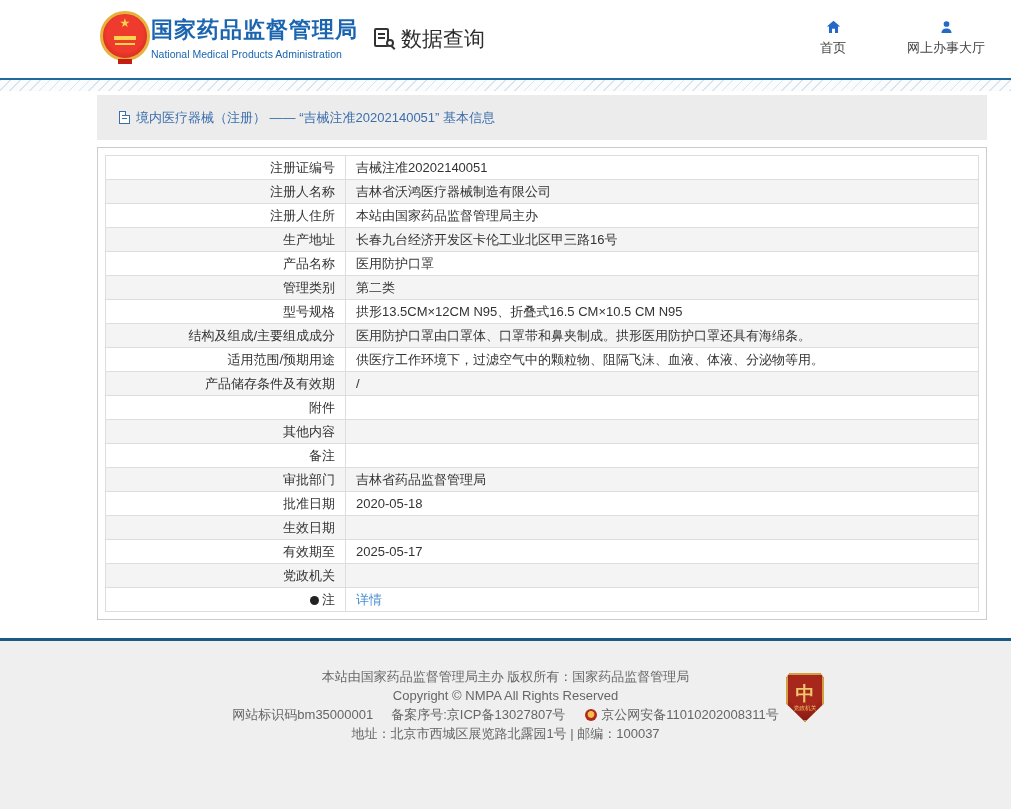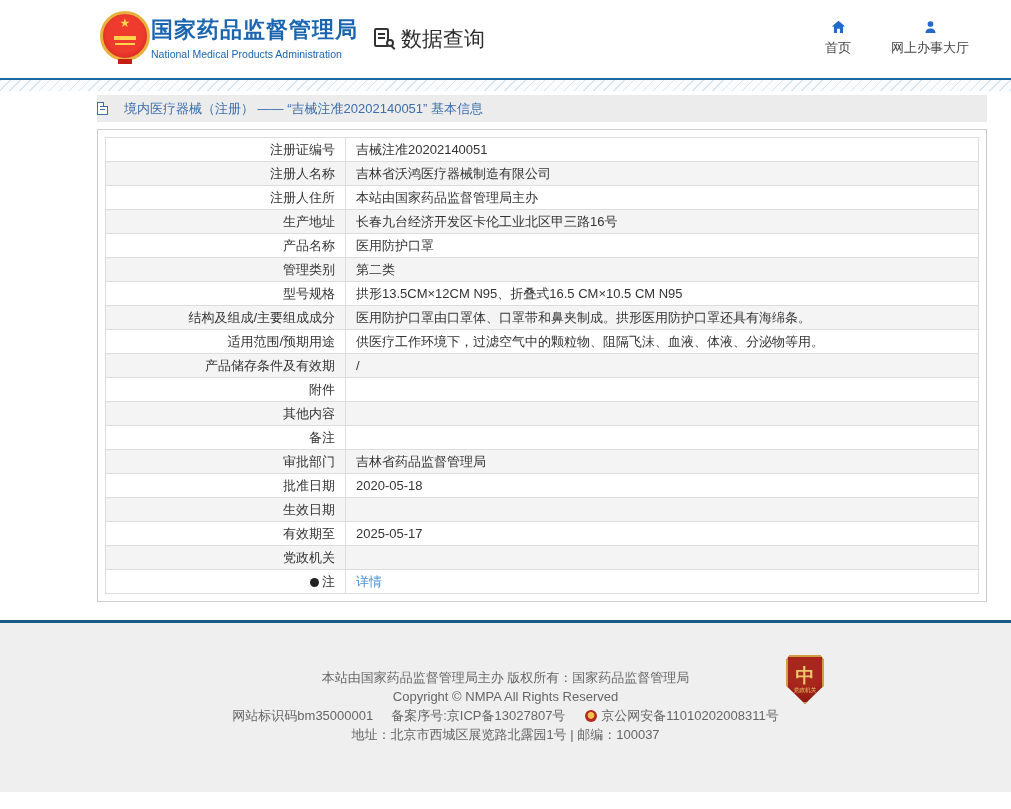--- a/index.html
+++ b/index.html
@@ -20,48 +20,48 @@
   .org-cn { font-size:22px; font-weight:bold; color:#1b65b0; letter-spacing:1px; white-space:nowrap; }
   .org-en { font-size:10.5px; color:#1b65b0; margin-top:3px; white-space:nowrap; }
 
   .dataquery { position:absolute; left:374px; top:25px; display:flex; align-items:center; gap:7px; font-size:21px; color:#2b2b2b; cursor:pointer; }
   .dq-icon { position:relative; width:20px; height:23px; flex:none; }
   .dq-doc { position:absolute; left:0; top:0; width:15px; height:19px; border:2px solid #333; border-radius:2px; }
   .dq-doc::before { content:""; position:absolute; left:2px; top:3px; width:7px; height:2px; background:#333; box-shadow:0 4px 0 #333; }
   .dq-lens { position:absolute; right:0; bottom:4px; width:8px; height:8px; border:2px solid #333; border-radius:50%; background:#fff; }
   .dq-handle { position:absolute; right:0; bottom:1px; width:2px; height:5px; background:#333; transform:rotate(-45deg); }
 
-  .topnav { position:absolute; right:42px; top:19px; display:flex; gap:40px; }
+  .topnav { position:absolute; right:26px; top:19px; display:flex; gap:61px; }
   .nav-item { text-align:center; font-size:13px; color:#444; cursor:pointer; }
   .nav-item svg { display:block; margin:0 auto 4px auto; }
   .nav-label { white-space:nowrap; }
 
   .topline { height:2px; background:#1e6a9e; }
   .hatch { height:11px; background:repeating-linear-gradient(135deg, #d9e5ee 0, #d9e5ee 1px, #fbfcfd 1px, #fbfcfd 7px); }
 
   
   .main { margin:4px 0 0 97px; width:890px; }
-  .crumb { height:27px; background:#ececec; display:flex; align-items:center; gap:16px; padding-left:0; font-size:13px; color:#3c6eab; }
+  .crumb { height:45px; background:#ececec; display:flex; align-items:center; gap:6px; padding-left:22px; font-size:13px; color:#3c6eab; }
   .page-icon { width:11px; height:13px; border:1px solid #3c6eab; background:#fff; position:relative; flex:none; }
   .page-icon::before { content:""; position:absolute; left:2px; top:3px; width:5px; height:1px; background:#3c6eab; box-shadow:0 3px 0 #3c6eab; }
   .page-icon::after { content:""; position:absolute; right:-1px; top:-1px; width:4px; height:4px; background:#ececec; border-left:1px solid #3c6eab; border-bottom:1px solid #3c6eab; }
 
   .card { margin-top:7px; border:1px solid #ccc; background:#fff; padding:7px; }
   .itable { border-top:1px solid #ddd; border-left:1px solid #ddd; }
   .trow { display:flex; background:#fff;align-items:center; }
   .trow:nth-child(even) { background:#f4f4f4; }
   .tcell { border-right:1px solid #ddd; border-bottom:1px solid #ddd; height:24px; line-height:23px; font-size:13px; color:#333; overflow:hidden; white-space:nowrap; }
   .tlabel { width:240px; flex:none; text-align:right; padding-right:10px; }
   .tvalue { flex:1; padding-left:10px; }
   .detail-link { color:#4a90d2; cursor:pointer; }
   .bulb { display:inline-block; width:9px; height:9px; background:#222; border-radius:50%; position:relative; margin-right:3px; vertical-align:-1px; }
   .bulb::after { content:""; position:absolute; left:-1px; bottom:-2px; width:0; height:0; border:3px solid transparent; border-top-color:#222; transform:rotate(35deg); }
 
   
-  .footer { margin-top:18px; border-top:3px solid #1a5a85; background:#efefef; height:172px; position:relative; text-align:center; font-size:13px; color:#666; padding-top:45px; }
+  .footer { margin-top:18px; border-top:3px solid #1a5a85; background:#efefef; height:172px; position:relative; text-align:center; font-size:13px; color:#666; padding-top:26px; }
   .f-line { line-height:19px; white-space:nowrap; }
   .f-sep { display:inline-block; width:18px; }
   .beian-icon { display:inline-block; width:12px; height:12px; border-radius:50%; vertical-align:-2px; margin:0 4px 0 2px;
     background:radial-gradient(circle at 50% 45%, #f0c24a 0 34%, #b3291e 42% 100%); }
   .gov-badge { position:absolute; left:786px; top:32px; width:38px; height:49px;
     background:radial-gradient(circle at 50% 32%, #a8271c 0 45%, #7c120b 100%);
     clip-path:polygon(10% 0, 90% 0, 100% 10%, 100% 62%, 50% 100%, 0 62%, 0 10%);
     box-shadow:inset 0 0 0 2px #d2a040; display:flex; flex-direction:column; align-items:center; justify-content:center; cursor:pointer; }
   .gov-badge-glyph { color:#ecc76b; font-size:19px; line-height:20px; font-weight:bold; font-family:"Liberation Serif","DejaVu Serif",serif; }
   .gov-badge-text { color:#ecc76b; font-size:7px; line-height:8px; transform:scale(0.82); white-space:nowrap; }

